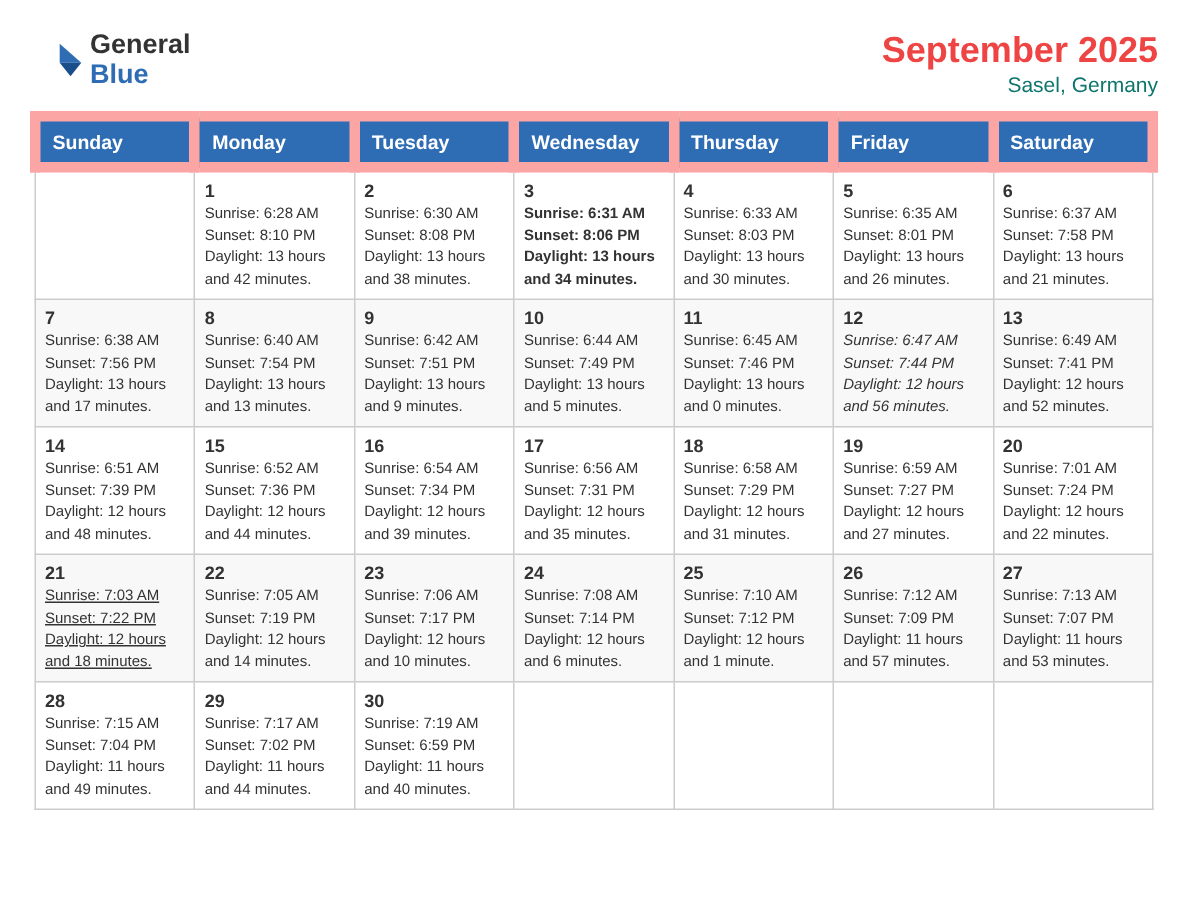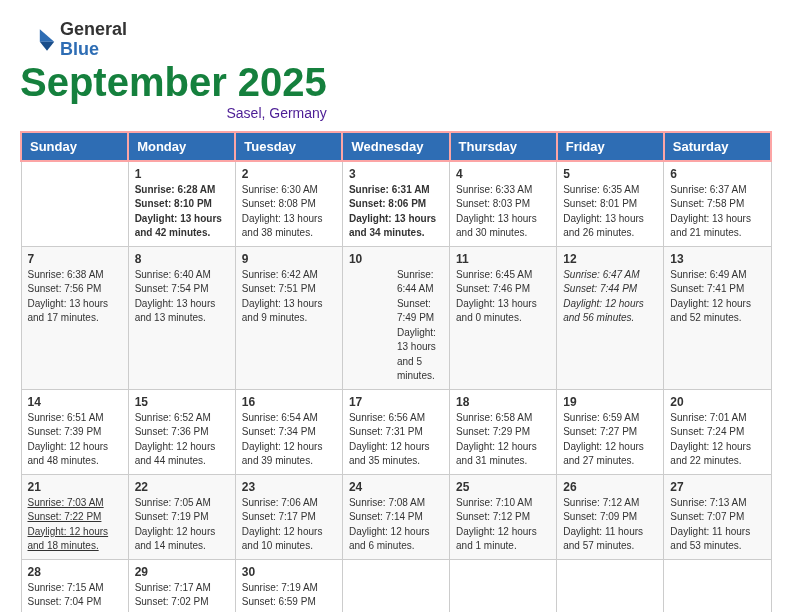--- a/index.html
+++ b/index.html
@@ -8,21 +8,20 @@
       background: #fff;
       width: 792px;
       min-height: 612px;
       padding: 20px;
     }
     .header {
       display: flex;
       justify-content: space-between;
       align-items: flex-start;
       margin-bottom: 10px;
-      flex-direction: column;
     }
     .logo {
       display: flex;
       align-items: center;
       gap: 4px;
     }
     .logo-text {
       display: flex;
       flex-direction: column;
       font-size: 18px;
@@ -32,41 +31,41 @@
     .logo-general { color: #333; }
     .logo-blue { color: #2e6db4; }
     .logo-icon {
       width: 36px;
       height: 36px;
     }
     .title-section {
       text-align: right;
     }
     .month-title {
-      font-size: 40px;
+      font-size: 24px;
       font-weight: bold;
-      color: #15803d;
+      color: #ef4444;
     }
     .location {
       font-size: 14px;
-      color: #4c1d95;
+      color: #0f766e;
     }
     .calendar {
       width: 100%;
       border-collapse: collapse;
       border: 1px solid #ccc;
     }
     .calendar th {
       background-color: #2e6db4;
       color: white;
       text-align: left;
       padding: 6px 8px;
       font-size: 13px;
       font-weight: bold;
-      border: 2px solid #fca5a5;
+      border: 7px solid #fca5a5;
     }
     .calendar td {
       vertical-align: top;
       padding: 5px 6px;
       border: 1px solid #ccc;
       width: calc(100% / 7);
       min-height: 80px;
       font-size: 10.5px;
       color: #333;
       background: #fff;
@@ -119,21 +118,21 @@
         <th>Thursday</th>
         <th>Friday</th>
         <th>Saturday</th>
       </tr>
   </thead>
   <tbody id="calendar-body">
   <tr>
         <td class="empty-cell"></td>
         <td>
           <span class="day-num">1</span>
-          <div class="day-info" style="white-space: pre-line; font-weight: bold;">Sunrise: 6:28 AM
+          <div class="day-info" style="white-space: pre-line;">Sunrise: 6:28 AM
 Sunset: 8:10 PM
 Daylight: 13 hours
 and 42 minutes.</div>
         </td>
         <td>
           <span class="day-num">2</span>
           <div class="day-info" style="white-space: pre-line;">Sunrise: 6:30 AM
 Sunset: 8:08 PM
 Daylight: 13 hours
 and 38 minutes.</div>
@@ -184,21 +183,21 @@
         </td>
         <td>
           <span class="day-num">9</span>
           <div class="day-info" style="white-space: pre-line;">Sunrise: 6:42 AM
 Sunset: 7:51 PM
 Daylight: 13 hours
 and 9 minutes.</div>
         </td>
         <td>
           <span class="day-num">10</span>
-          <div class="day-info" style="white-space: pre-line; margin-left: 48px;">Sunrise: 6:44 AM
+          <div class="day-info" style="white-space: pre-line;">Sunrise: 6:44 AM
 Sunset: 7:49 PM
 Daylight: 13 hours
 and 5 minutes.</div>
         </td>
         <td>
           <span class="day-num">11</span>
           <div class="day-info" style="white-space: pre-line;">Sunrise: 6:45 AM
 Sunset: 7:46 PM
 Daylight: 13 hours
 and 0 minutes.</div>

